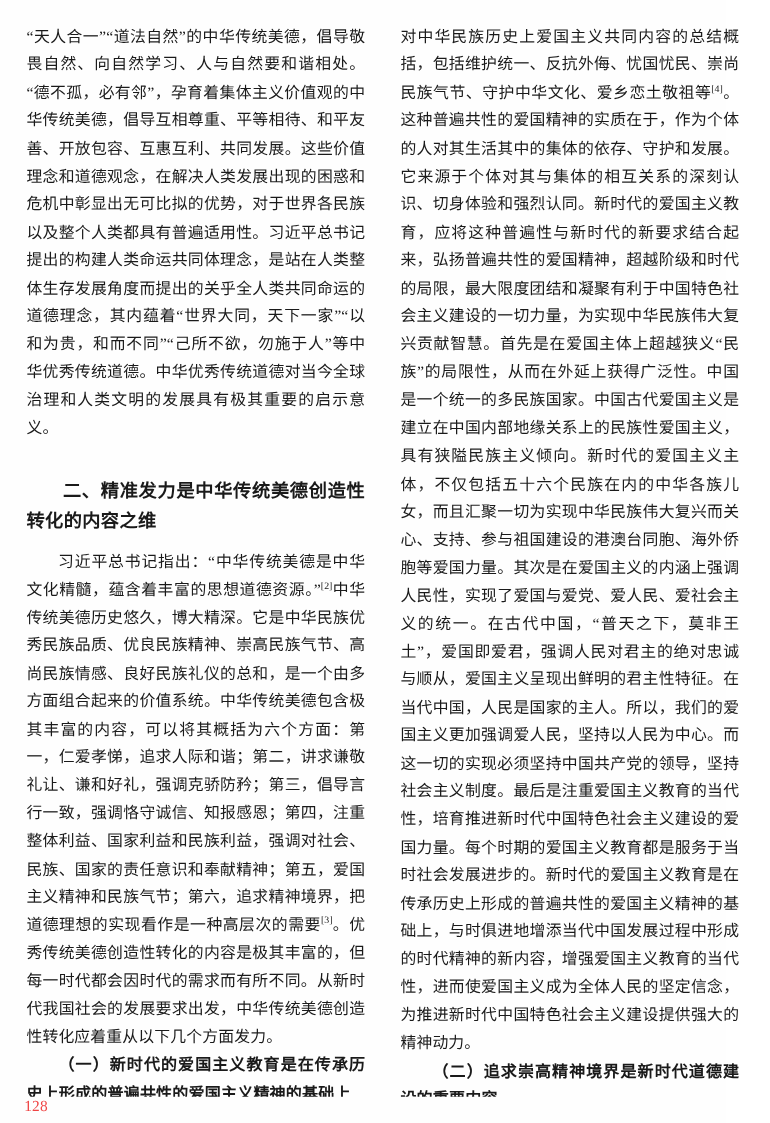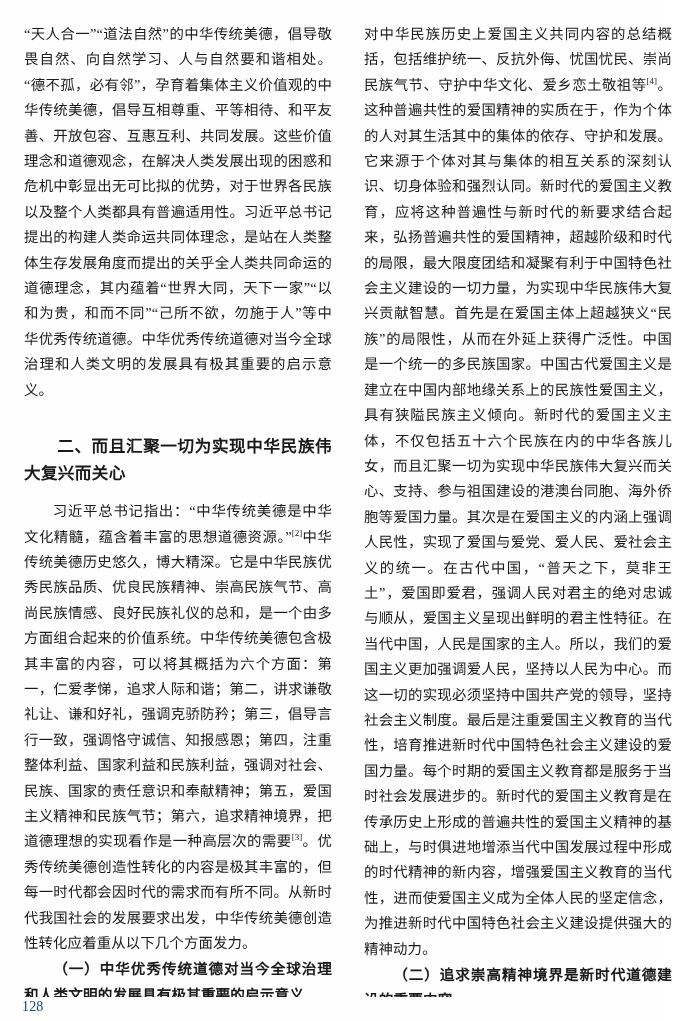--- a/index.html
+++ b/index.html
@@ -100,40 +100,40 @@
   }
 
   
   .folio {
     position: absolute;
     left: 22px;
     bottom: 6px;
     font-size: 14px;
     line-height: 16px;
     font-family: "Liberation Serif", "DejaVu Serif", serif;
-    color: #0c4a6e;
+    color: #ef4444;
     letter-spacing: 0.01em;
   }
 </style>
 </head>
 <body>
 
 <div class="page">
 
   <div class="columns">
 
     <div class="col col-left">
 
       <p class="para cont">“天人合一”“道法自然”的中华传统美德，倡导敬畏自然、向自然学习、人与自然要和谐相处。“德不孤，必有邻”，孕育着集体主义价值观的中华传统美德，倡导互相尊重、平等相待、和平友善、开放包容、互惠互利、共同发展。这些价值理念和道德观念，在解决人类发展出现的困惑和危机中彰显出无可比拟的优势，对于世界各民族以及整个人类都具有普遍适用性。习近平总书记提出的构建人类命运共同体理念，是站在人类整体生存发展角度而提出的关乎全人类共同命运的道德理念，其内蕴着“世界大同，天下一家”“以和为贵，和而不同”“己所不欲，勿施于人”等中华优秀传统道德。中华优秀传统道德对当今全球治理和人类文明的发展具有极其重要的启示意义。</p>
 
-      <h2 class="section-heading">二、而且汇聚一切为实现中华民族伟大复兴而关心</h2>
+      <h2 class="section-heading">二、精准发力是中华传统美德创造性转化的内容之维</h2>
 
       <p class="para"><span>习近平总书记指出：“中华传统美德是中华文化精髓，蕴含着丰富的思想道德资源。”</span><sup class="fnref">[2]</sup><span>中华传统美德历史悠久，博大精深。它是中华民族优秀民族品质、优良民族精神、崇高民族气节、高尚民族情感、良好民族礼仪的总和，是一个由多方面组合起来的价值系统。中华传统美德包含极其丰富的内容，可以将其概括为六个方面：第一，仁爱孝悌，追求人际和谐；第二，讲求谦敬礼让、谦和好礼，强调克骄防矜；第三，倡导言行一致，强调恪守诚信、知报感恩；第四，注重整体利益、国家利益和民族利益，强调对社会、民族、国家的责任意识和奉献精神；第五，爱国主义精神和民族气节；第六，追求精神境界，把道德理想的实现看作是一种高层次的需要</span><sup class="fnref">[3]</sup><span>。优秀传统美德创造性转化的内容是极其丰富的，但每一时代都会因时代的需求而有所不同。从新时代我国社会的发展要求出发，中华传统美德创造性转化应着重从以下几个方面发力。</span></p>
 
-      <h3 class="sub-heading">（一）中华优秀传统道德对当今全球治理和人类文明的发展具有极其重要的启示意义</h3>
+      <h3 class="sub-heading">（一）新时代的爱国主义教育是在传承历史上形成的普遍共性的爱国主义精神的基础上</h3>
 
     </div>
 
     <div class="col col-right">
 
       <p class="para cont"><span>对中华民族历史上爱国主义共同内容的总结概括，包括维护统一、反抗外侮、忧国忧民、崇尚民族气节、守护中华文化、爱乡恋土敬祖等</span><sup class="fnref">[4]</sup><span>。这种普遍共性的爱国精神的实质在于，作为个体的人对其生活其中的集体的依存、守护和发展。它来源于个体对其与集体的相互关系的深刻认识、切身体验和强烈认同。新时代的爱国主义教育，应将这种普遍性与新时代的新要求结合起来，弘扬普遍共性的爱国精神，超越阶级和时代的局限，最大限度团结和凝聚有利于中国特色社会主义建设的一切力量，为实现中华民族伟大复兴贡献智慧。首先是在爱国主体上超越狭义“民族”的局限性，从而在外延上获得广泛性。中国是一个统一的多民族国家。中国古代爱国主义是建立在中国内部地缘关系上的民族性爱国主义，具有狭隘民族主义倾向。新时代的爱国主义主体，不仅包括五十六个民族在内的中华各族儿女，而且汇聚一切为实现中华民族伟大复兴而关心、支持、参与祖国建设的港澳台同胞、海外侨胞等爱国力量。其次是在爱国主义的内涵上强调人民性，实现了爱国与爱党、爱人民、爱社会主义的统一。在古代中国，“普天之下，莫非王土”，爱国即爱君，强调人民对君主的绝对忠诚与顺从，爱国主义呈现出鲜明的君主性特征。在当代中国，人民是国家的主人。所以，我们的爱国主义更加强调爱人民，坚持以人民为中心。而这一切的实现必须坚持中国共产党的领导，坚持社会主义制度。最后是注重爱国主义教育的当代性，培育推进新时代中国特色社会主义建设的爱国力量。每个时期的爱国主义教育都是服务于当时社会发展进步的。新时代的爱国主义教育是在传承历史上形成的普遍共性的爱国主义精神的基础上，与时俱进地增添当代中国发展过程中形成的时代精神的新内容，增强爱国主义教育的当代性，进而使爱国主义成为全体人民的坚定信念，为推进新时代中国特色社会主义建设提供强大的精神动力。</span></p>
 
       <h3 class="sub-heading">（二）追求崇高精神境界是新时代道德建设的重要内容</h3>
 
     </div>

